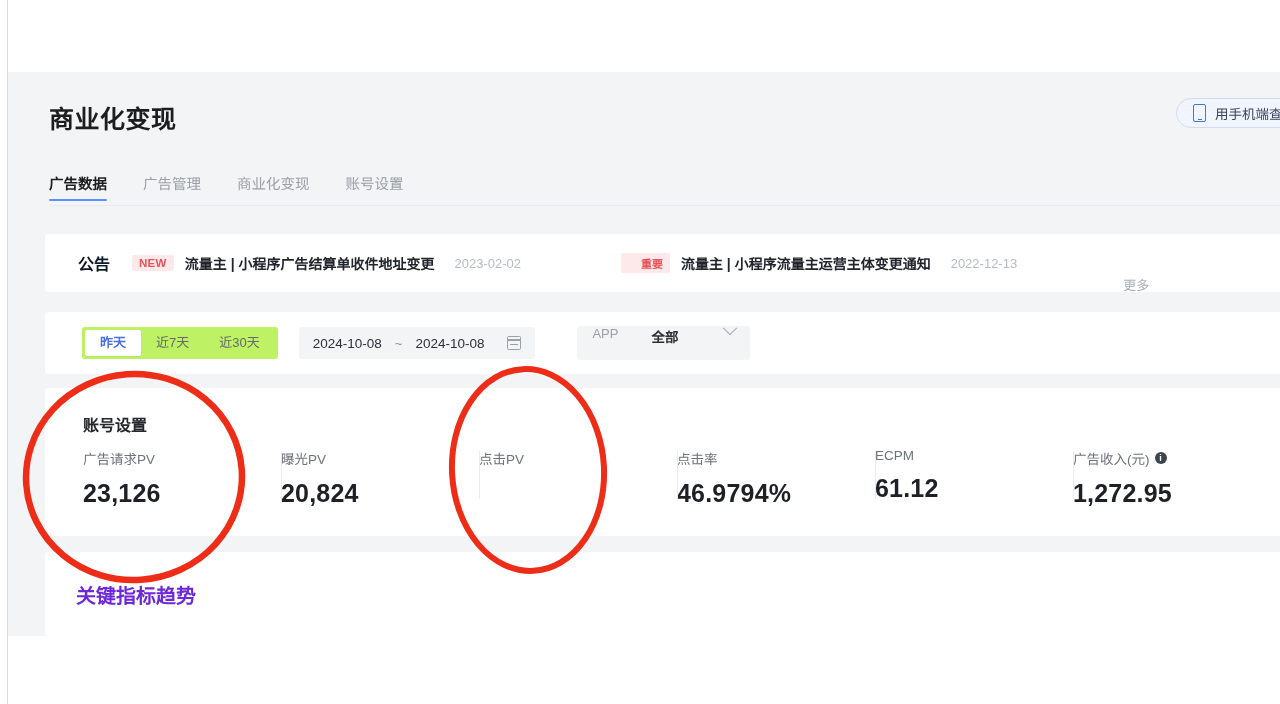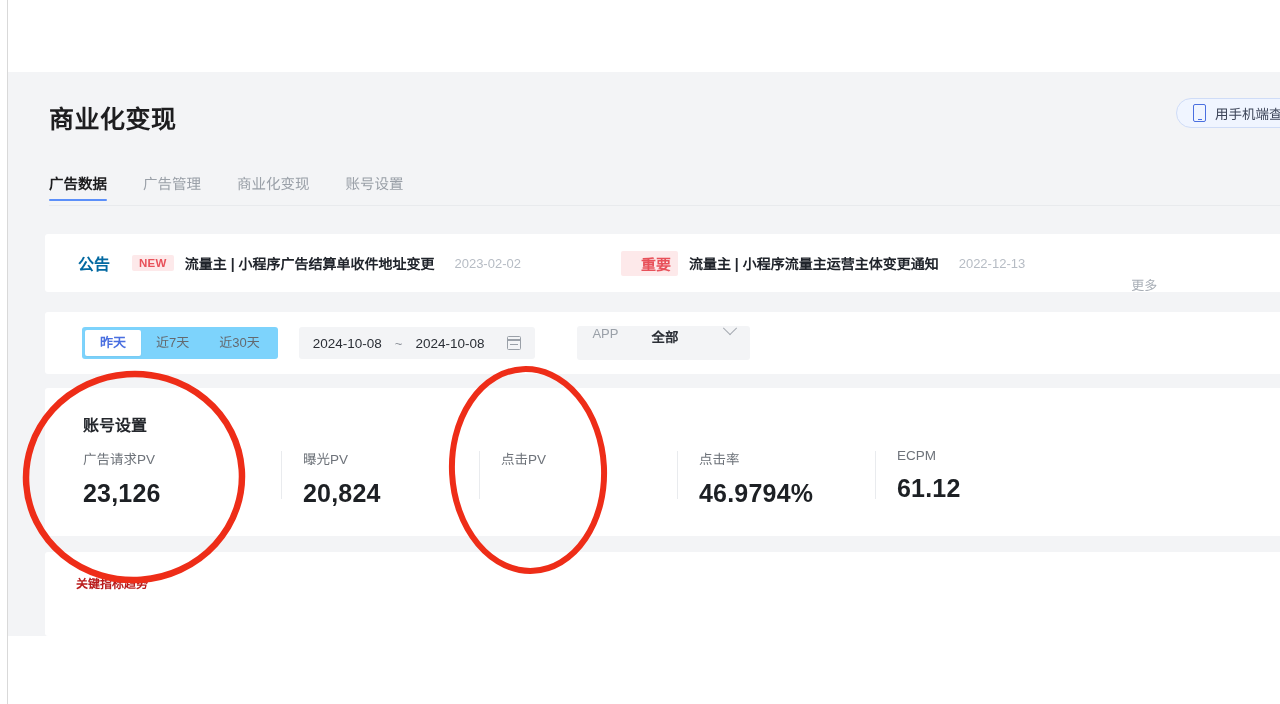--- a/index.html
+++ b/index.html
@@ -162,37 +162,37 @@
     height: 58px;
     display: flex;
     align-items: center;
     padding-left: 33px;
     box-sizing: border-box;
     overflow: hidden;
   }
   .announce-title {
     font-size: 16px;
     font-weight: bold;
-    color: #0369a1;
+    color: #0f172a;
     margin-right: 22px;
     white-space: nowrap;
   }
   .badge {
     font-size: 11.5px;
     font-weight: bold;
     color: #e8515a;
     background: #fde9ea;
     padding: 2px 7px;
     border-radius: 2px;
     margin-right: 11px;
     letter-spacing: 0.3px;
     white-space: nowrap;
   }
   .badge.imp {
-    font-size: 15px;
+    font-size: 11px;
     letter-spacing: 0;
     padding-left: 20px;
   }
   .announce-text {
     font-size: 14px;
     color: #20242b;
     font-weight: bold;
     white-space: nowrap;
   }
   .announce-date {
@@ -219,21 +219,21 @@
     width: 1245px;
     height: 62px;
     display: flex;
     align-items: center;
     padding-left: 37px;
     box-sizing: border-box;
   }
   .segmented {
     display: flex;
     align-items: center;
-    background: #7dd3fc;
+    background: #bef264;
     border-radius: 3px;
     height: 32px;
     padding: 3px;
     box-sizing: border-box;
   }
   .seg-item {
     height: 26px;
     line-height: 26px;
     padding: 0 15px;
     font-size: 13px;
@@ -349,21 +349,20 @@
     align-items: flex-start;
   }
   .metric {
     position: relative;
     width: 198px;
     flex: 0 0 auto;
     padding-left: 0;
     box-sizing: border-box;
   }
   .metric + .metric {
-    padding-left: 22px;
   }
   .metric + .metric::before {
     content: "";
     position: absolute;
     left: 0;
     top: 3px;
     width: 1px;
     height: 48px;
     background: #e9ebee;
   }
@@ -400,24 +399,24 @@
 
   
   .trend-card {
     top: 480px;
     width: 1245px;
     height: 84px;
   }
   .trend-title {
     position: absolute;
     left: 31px;
-    top: 22px;
-    font-size: 12px;
-    font-weight: bold;
-    color: #b91c1c;
+    top: 28px;
+    font-size: 20px;
+    font-weight: bold;
+    color: #6d28d9;
   }
 
   
   .annot-layer {
     position: absolute;
     left: 0;
     top: 0;
     width: 1280px;
     height: 704px;
     pointer-events: none;
@@ -510,20 +509,27 @@
         <div class="metric">
           <div class="metric-label">点击率</div>
           <div class="metric-value">46.9794%</div>
         </div>
 
         <div class="metric">
           <div class="metric-label">ECPM</div>
           <div class="metric-value">61.12</div>
         </div>
 
+        <div class="metric">
+          <div class="metric-label">
+            <span>广告收入(元)</span>
+            <span class="info-icon">i</span>
+          </div>
+          <div class="metric-value">1,272.95</div>
+        </div>
 
       </div>
     </div>
 
     <div class="card trend-card">
       <div class="trend-title">关键指标趋势</div>
     </div>
 
   </div>
 

